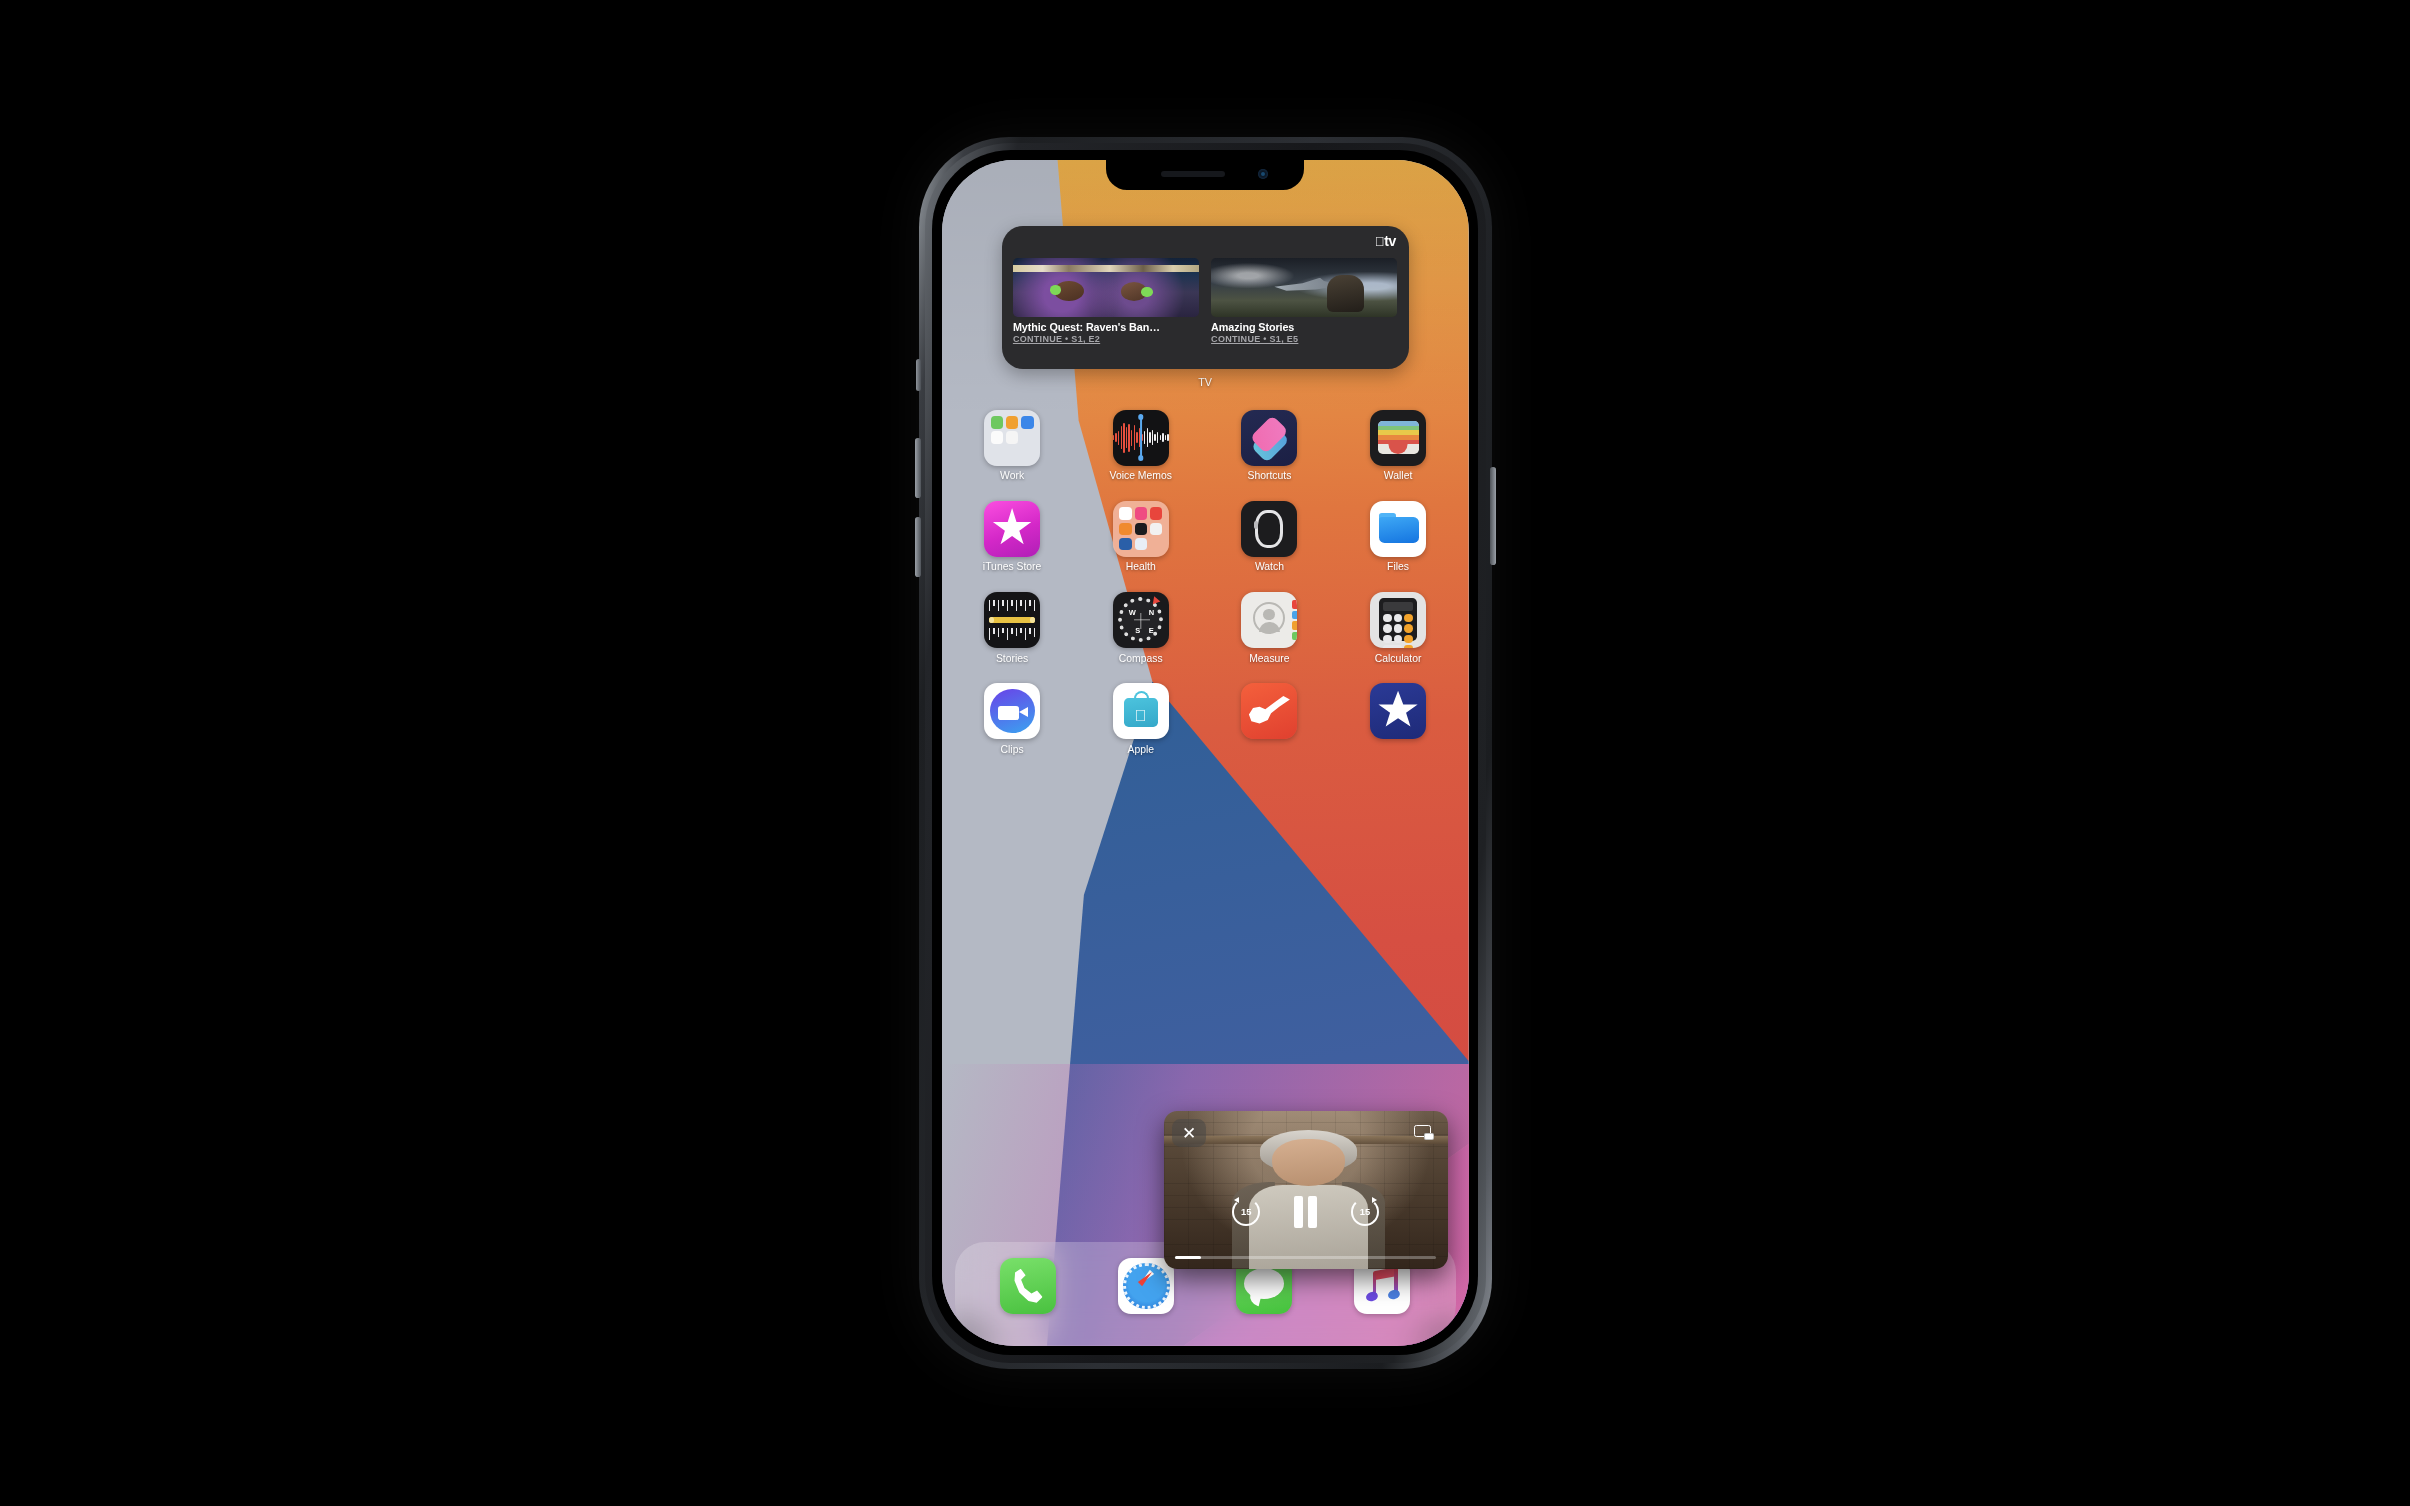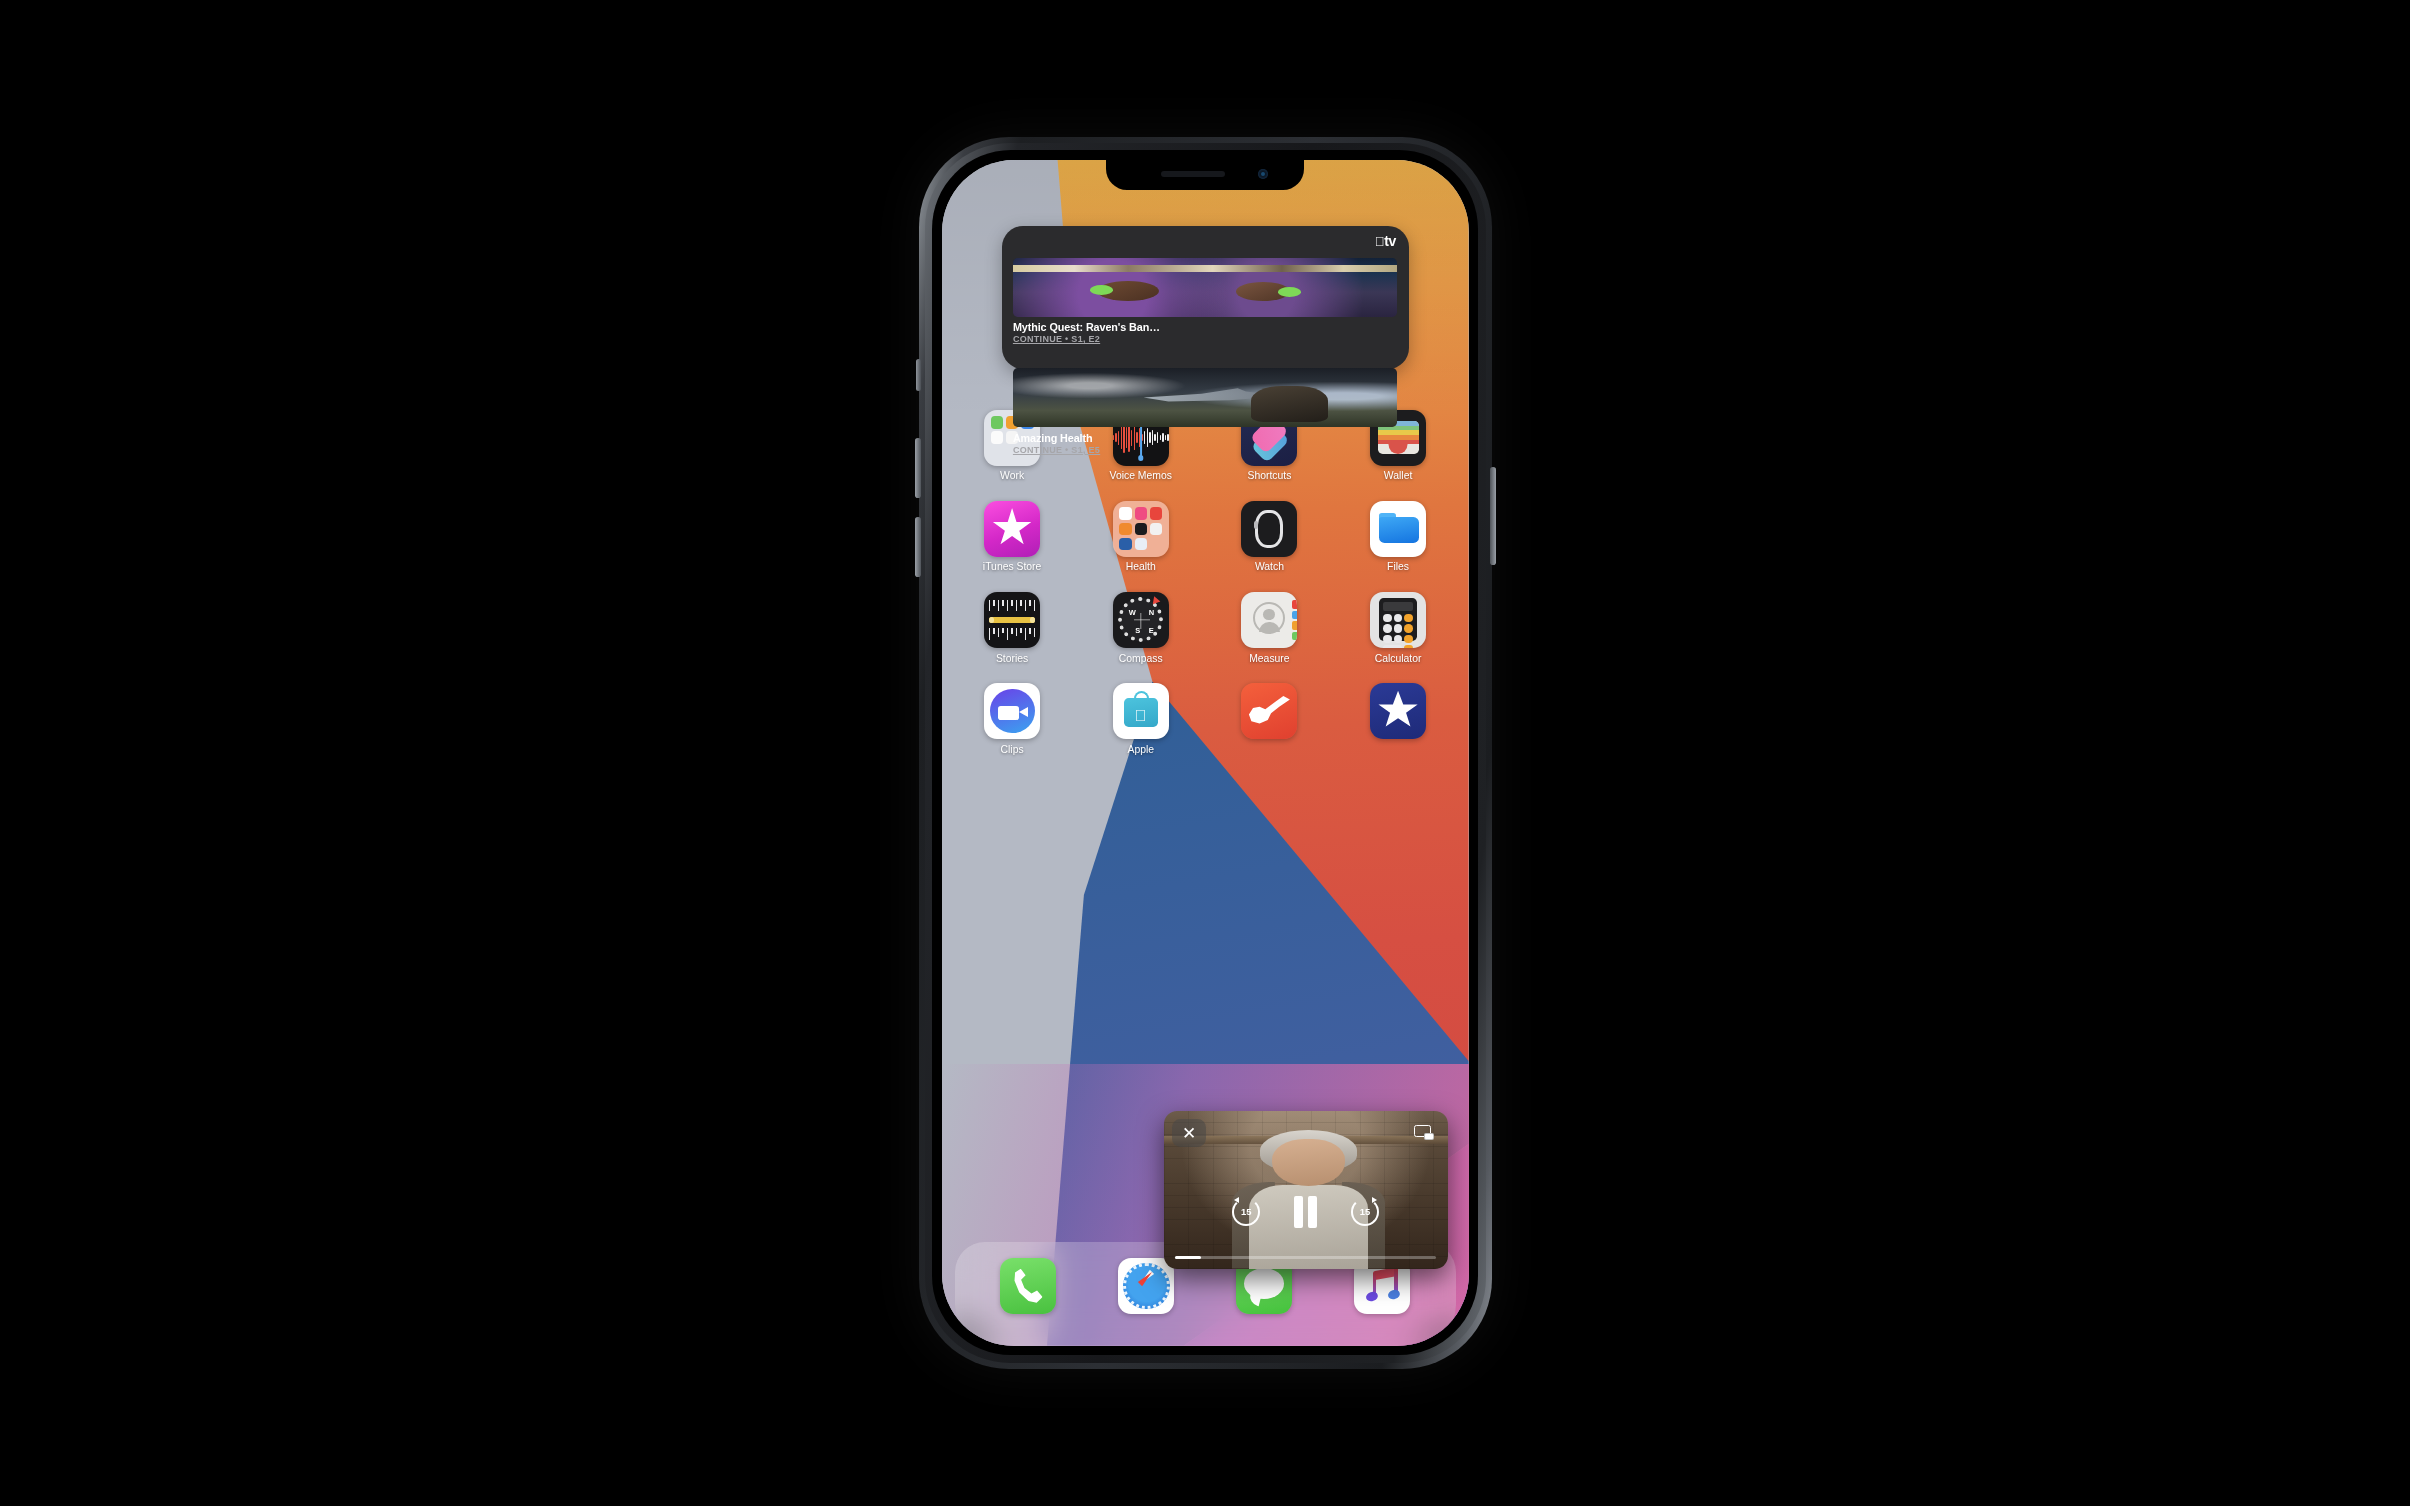--- a/index.html
+++ b/index.html
@@ -119,21 +119,21 @@
   
   #widget-wrap{ position:absolute; left:0; right:0; top:66px; z-index:9; }
   #tv-widget{
     margin:0 auto; width:407px; height:143px; border-radius:21px;
     background:#2b2b2d; position:relative; padding:9.4px 11.3px 0;
     box-shadow:0 5.6px 17px rgba(0,0,0,.28);
   }
   #tv-logo{ position:absolute; right:13px; top:7.5px; display:flex;
     align-items:center; color:#fff; font-size:14px; font-weight:700; letter-spacing:-0.6px; }
   #tv-logo .apple{ font-size:13px; margin-right:0.5px; line-height:1; }
-  #tv-cards{ display:flex; gap:24px; margin-top:22.6px;flex-direction:column; }
+  #tv-cards{ display:flex; gap:12px; margin-top:22.6px; }
   .tv-card{ width:100%; }
   .tv-thumb{ width:100%; height:59px; border-radius:4.7px; overflow:hidden;
     position:relative; background:#0d1a2a; }
   
   #thumb-a{
     background:
       radial-gradient(circle at 26% 62%, #7c4ea0 0 12%, rgba(124,78,160,0) 40%),
       radial-gradient(circle at 66% 60%, #6d4b8e 0 11%, rgba(109,75,142,0) 38%),
       linear-gradient(180deg,#132238 0%,#1c3350 26%,#3b3756 58%,#2a2440 100%);
   }
@@ -434,21 +434,21 @@
               </div>
               <div class="tv-title">Mythic Quest: Raven's Ban…</div>
               <div class="tv-sub">CONTINUE • S1, E2</div>
             </div>
 
             <div class="tv-card">
               <div class="tv-thumb" id="thumb-b">
                 <div class="plane"></div>
                 <div class="man"></div>
               </div>
-              <div class="tv-title">Amazing Health</div>
+              <div class="tv-title">Amazing Stories</div>
               <div class="tv-sub">CONTINUE • S1, E5</div>
             </div>
 
           </div>
         </div>
         <div id="widget-label">TV</div>
       </div>
 
       <div id="grid">
 

